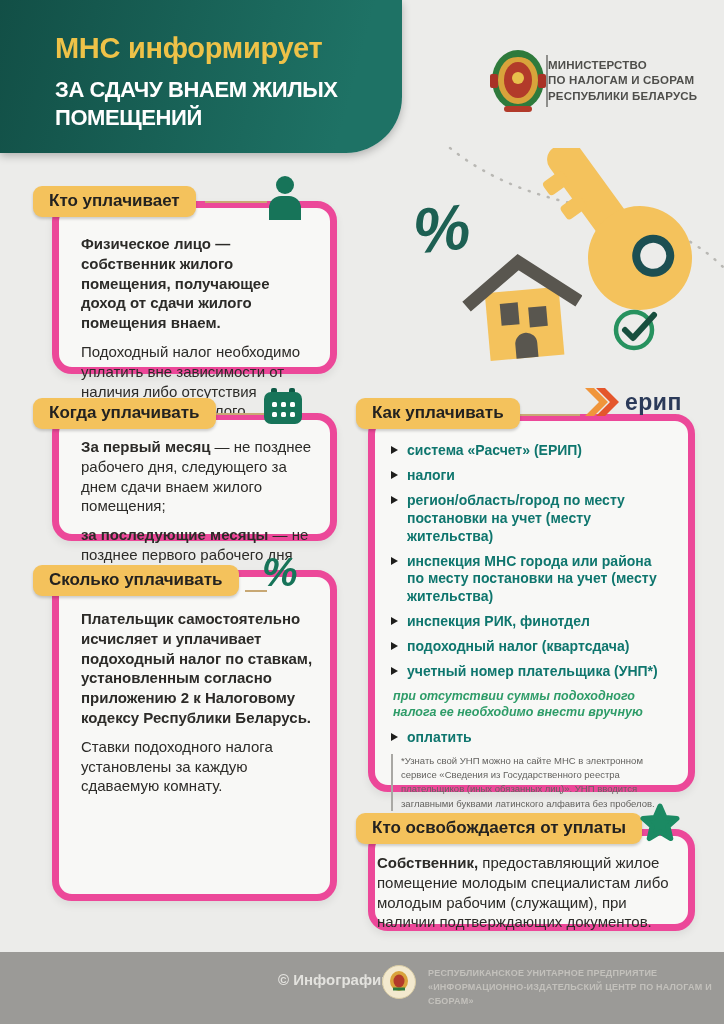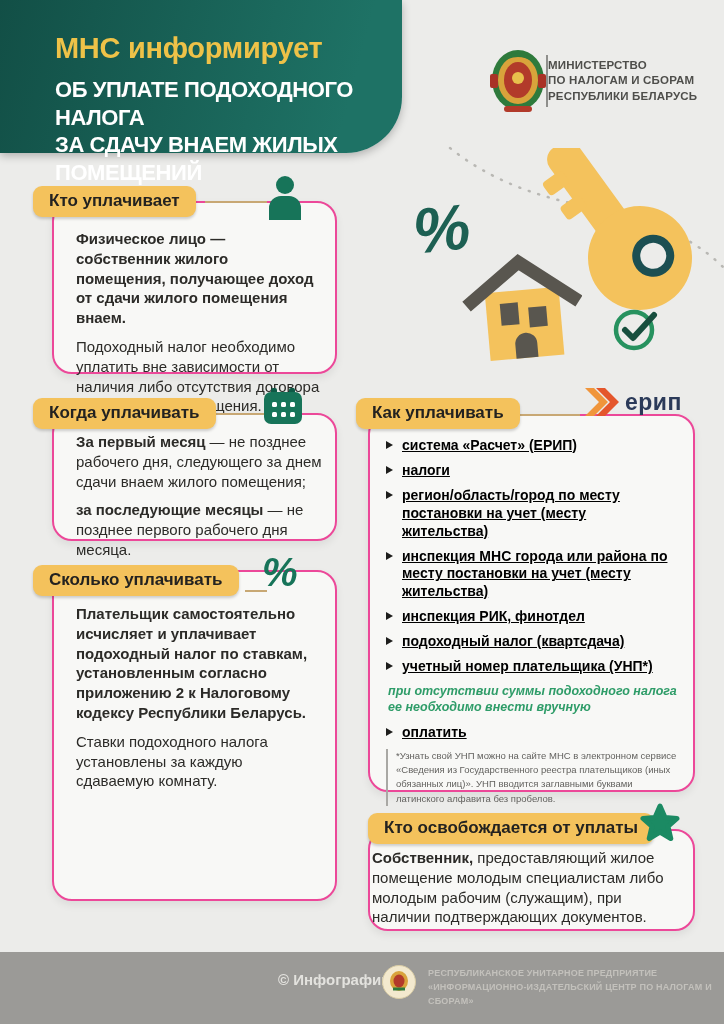--- a/index.html
+++ b/index.html
@@ -13,30 +13,30 @@
   .htitle{position:absolute;left:55px;top:76px;color:#FFFFFF;font-size:22px;font-weight:700;
           line-height:1.25;letter-spacing:-.4px;}
   .ministry{position:absolute;left:490px;top:48px;display:flex;align-items:center;}
   .mdivider{width:2px;height:52px;background:#8F8F8C;}
   .mtext{font-size:11.5px;font-weight:700;color:#4E4E4B;line-height:1.35;letter-spacing:.2px;}
   
   .dotted{position:absolute;left:0;top:0;width:724px;height:1024px;pointer-events:none;}
   .pct-deco{position:absolute;left:413px;top:192px;font-size:64px;font-weight:900;font-style:italic;
             color:#1D6053;transform:rotate(-6deg);}
   
-  .card{position:absolute;background:#F8F8F6;border:2px solid #ec4899;border-radius:20px;
+  .card{position:absolute;background:#F8F8F6;border:7px solid #ec4899;border-radius:20px;
         box-shadow:0 4px 8px rgba(0,0,0,.07);box-sizing:border-box;}
   .pill{position:absolute;background:#F4C25C;border-radius:9px;padding:5px 16px 6px 16px;
         font-size:17px;font-weight:700;color:#232220;box-shadow:0 2px 3px rgba(0,0,0,.18);white-space:nowrap;}
   .conn{position:absolute;height:2px;background:#C8A874;}
   .cardtxt{font-size:15px;line-height:1.32;color:#2C2B28;}
   .cardtxt p{margin:0 0 9px 0;}
   .b{font-weight:700;}
   
-  .step{display:flex;gap:9px;margin:0 8px 7px 0;font-size:14px;font-weight:700;color:#000000;line-height:1.28;text-decoration:underline;}
+  .step{display:flex;gap:9px;margin:0 8px 7px 0;font-size:14px;font-weight:700;color:#0f766e;line-height:1.28;}
   .tri{flex:0 0 auto;width:0;height:0;border-left:7px solid #1E1E1C;border-top:4.5px solid transparent;
        border-bottom:4.5px solid transparent;margin-top:4px;}
   .gnote{font-size:12.5px;font-style:italic;font-weight:700;color:#2E9C68;line-height:1.32;margin:1px 0 8px 2px;}
   .fnote{margin-top:4px;border-left:2px solid #A9A8A4;padding-left:8px;font-size:9.5px;color:#63625F;line-height:1.5;}
   
   .topicon{position:absolute;}
   .pct-icon{font-size:40px;font-weight:900;font-style:italic;color:#177459;}
   .erip{position:absolute;display:flex;align-items:center;gap:6px;}
   .erip-word{font-size:23px;font-weight:700;color:#2B3A59;letter-spacing:.5px;}
   
@@ -52,21 +52,20 @@
 
 <div class="page">
 
   <svg class="dotted">
     <path d="M450,148 C505,192 565,202 615,213 C668,226 700,244 724,268" fill="none" stroke="#B9B8B4" stroke-width="2.5" stroke-linecap="round" stroke-dasharray="1 9"></path>
   </svg>
 
   <div class="hdr">
     <div class="brand">МНС информирует</div>
     <div class="htitle">
-      <div>ОБ УПЛАТЕ ПОДОХОДНОГО НАЛОГА</div>
       <div>ЗА СДАЧУ ВНАЕМ ЖИЛЫХ ПОМЕЩЕНИЙ</div>
     </div>
   </div>
 
   <div class="ministry">
     <svg width="56" height="66" viewBox="0 0 56 66">
       <ellipse cx="28" cy="32" rx="26" ry="30" fill="#2E7A3C"></ellipse>
       <ellipse cx="28" cy="32" rx="20" ry="24" fill="#D9A33B"></ellipse>
       <ellipse cx="28" cy="32" rx="14" ry="18" fill="#B23A2A"></ellipse>
       <circle cx="28" cy="30" r="6" fill="#E8C04C"></circle>
@@ -202,21 +201,21 @@
     </svg>
     <span class="erip-word">ерип</span>
   </div>
 
   <div class="card" style="left:368px;top:829px;width:327px;height:102px;">
     <div class="cardtxt" style="padding:17px 12px 0 2px;">
       <p><span class="b">Собственник,</span><span> предоставляющий жилое помещение молодым специалистам либо молодым рабочим (служащим), при наличии подтверждающих документов.</span></p>
     </div>
   </div>
   <div class="conn" style="left:610px;top:829px;width:30px;"></div>
-  <div class="pill" style="left:368px;top:813px;">Кто освобождается от уплаты</div>
+  <div class="pill" style="left:356px;top:813px;">Кто освобождается от уплаты</div>
   <svg class="topicon" style="left:640px;top:803px;" width="40" height="40" viewBox="0 0 40 40">
     <path d="M20 3 L25 14.5 L37 15.5 L28 23.5 L30.8 35.5 L20 29 L9.2 35.5 L12 23.5 L3 15.5 L15 14.5 Z" fill="#1B8A63" stroke="#1B8A63" stroke-width="5" stroke-linejoin="round"></path>
   </svg>
 
   <div class="footer">
     <div class="credit">© Инфографика</div>
     <div class="flogo">
       <svg width="20" height="22" viewBox="0 0 20 22">
         <ellipse cx="10" cy="10" rx="9" ry="10" fill="#D9A33B"></ellipse>
         <ellipse cx="10" cy="10" rx="5.5" ry="6.5" fill="#B23A2A"></ellipse>

